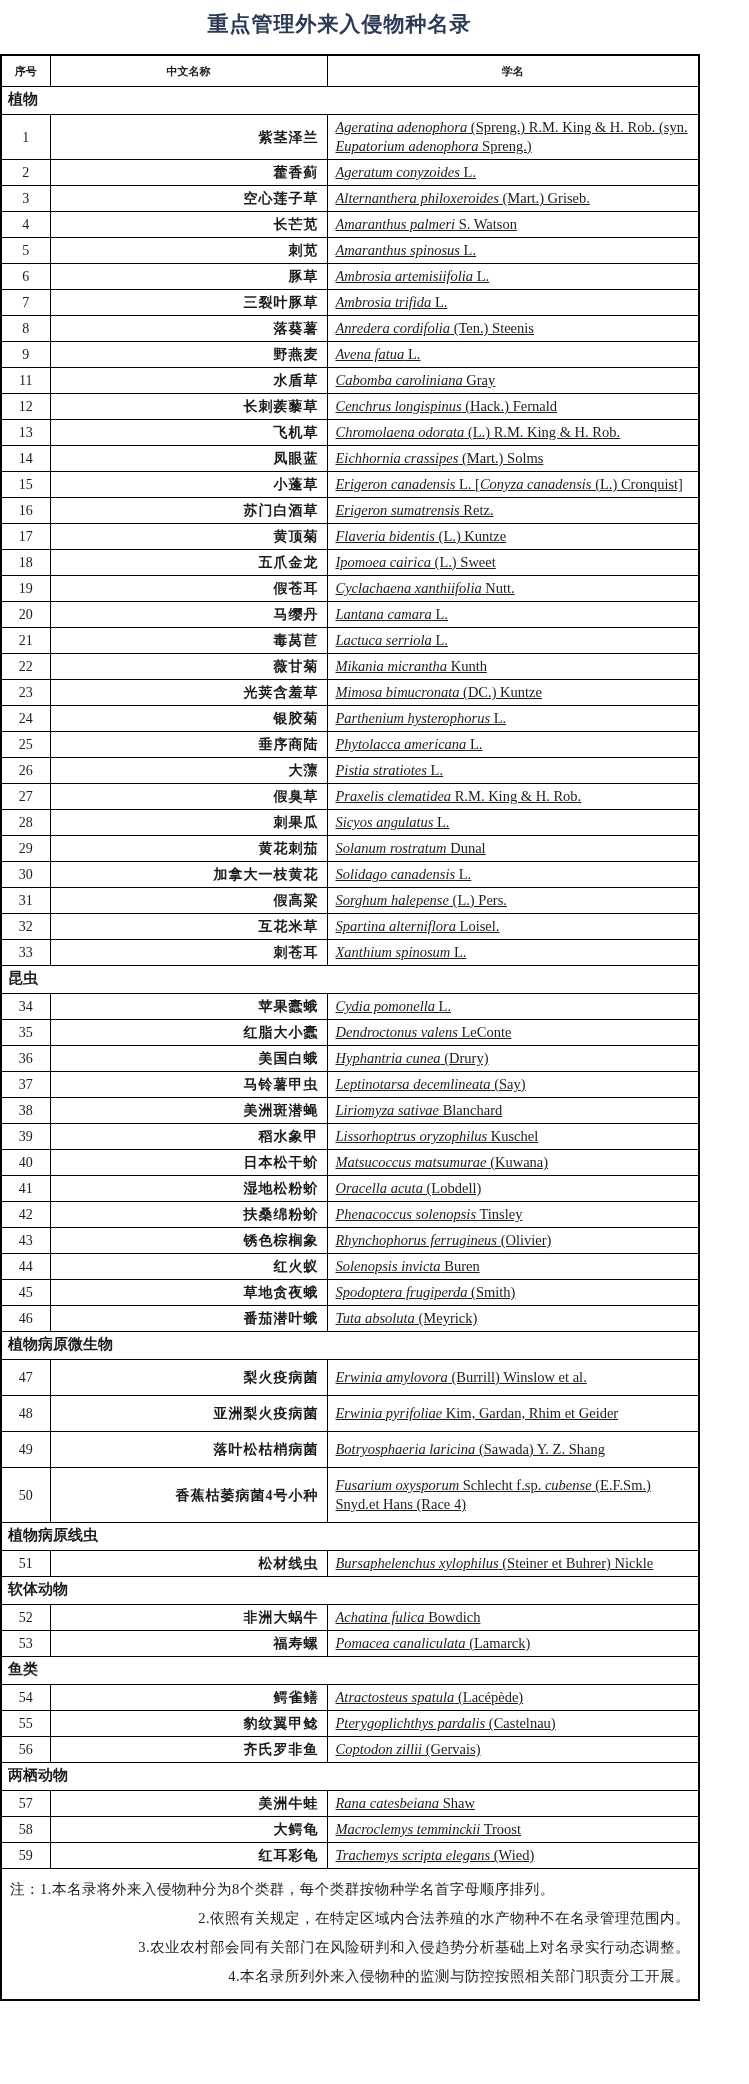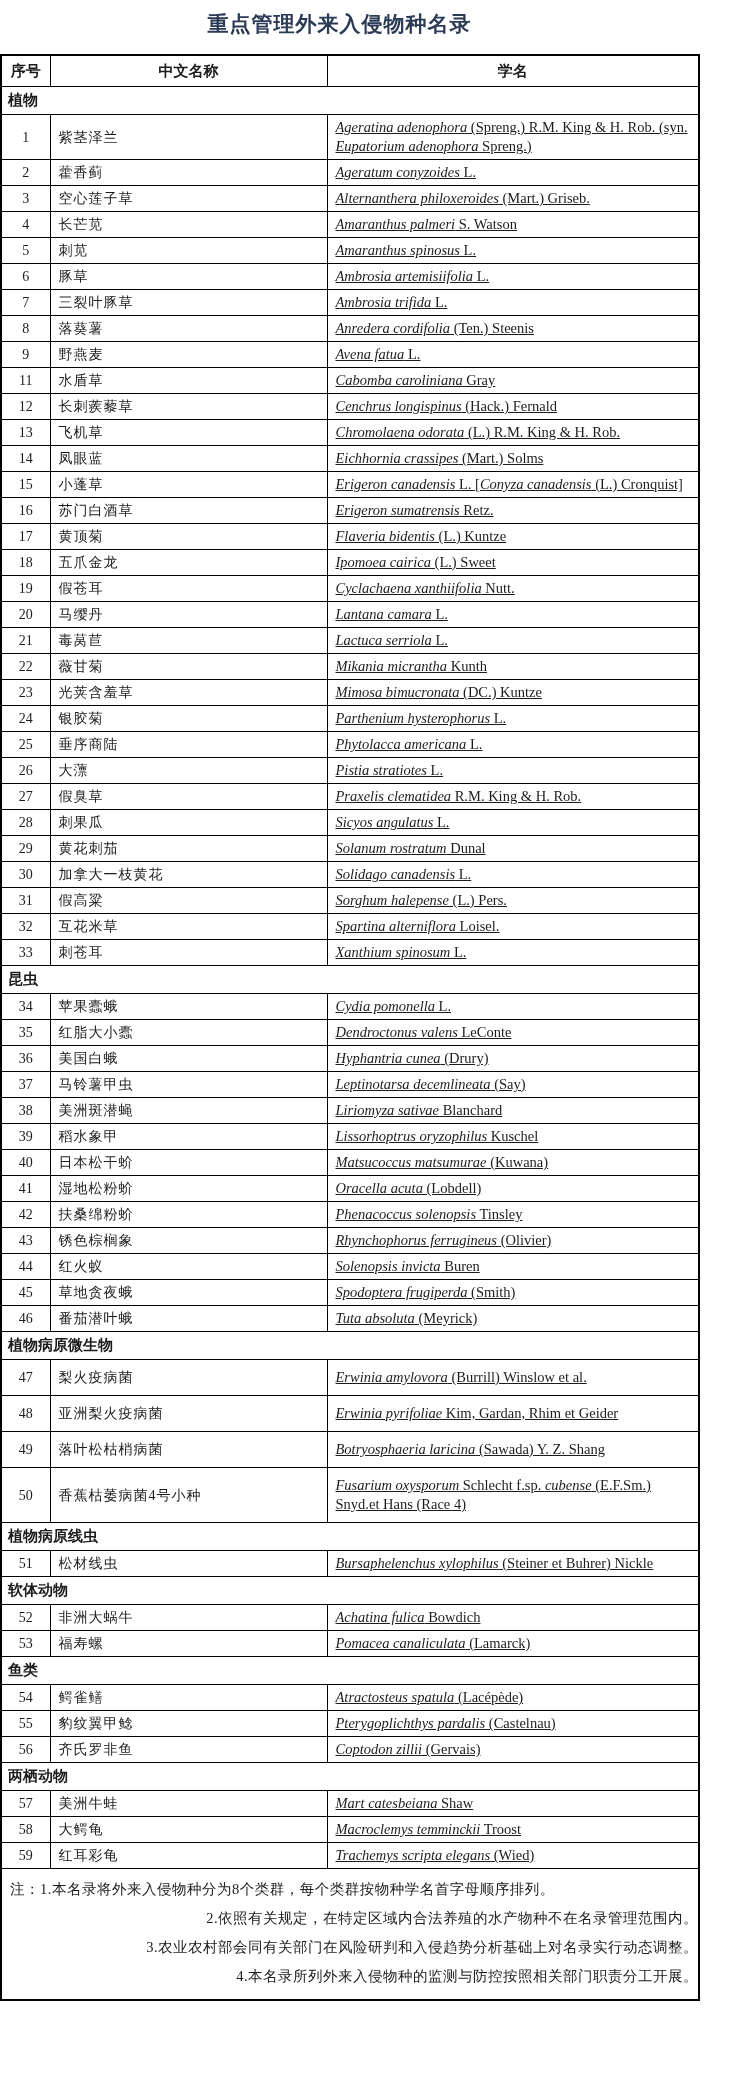--- a/index.html
+++ b/index.html
@@ -28,49 +28,50 @@
     margin:0 auto 10px auto;
     border-collapse:collapse;
     table-layout:fixed;
     border:2px solid var(--color-border);
   }
   col.c-no{width:49px;}
   col.c-cn{width:277px;}
   col.c-sci{width:372px;}
   .species th{
     border:1px solid var(--color-border);
-    font-size:15px;
+    font-size:11px;
     font-weight:bold;
     text-align:center;
     padding:5px 4px;
     line-height:20px;
     margin-top:16px;
   }
   .species td{
     border:1px solid var(--color-border);
     font-size:14px;
     line-height:19px;
     padding:3px 8px;
     vertical-align:middle;
     word-wrap:break-word;
   }
   tr.category-row td{
     font-weight:bold;
     font-size:15px;
     text-align:left;
     padding:4px 6px;
+    font-family:Liberation Mono, monospace;
   }
   td.no-cell{text-align:center;padding:3px 2px;}
-  td.cn-cell{text-align:left;letter-spacing:1px;}
+  td.cn-cell{text-align:right;letter-spacing:1px;font-weight:bold;}
   td.sci-cell{text-align:left;font-size:14.5px;text-decoration:underline;}
   td.sci-cell .lat-i{font-style:italic;}
   td.sci-cell .lat-r{font-style:normal;}
   tr.group-2 td{padding-top:8px;padding-bottom:8px;}
   td.notes-cell{
-    padding:6px 0 8px 8px;
+    padding:6px 8px 8px 8px;
     font-size:14.5px;
     margin-left:43px;
   }
   .note-line{
     line-height:29px;
     letter-spacing:0.5px;
   }
   .note-line.indent{padding-left:37px;text-align:right;}
 </style>
 </head>
@@ -386,21 +387,21 @@
           <td class="no-cell">56</td>
           <td class="cn-cell">齐氏罗非鱼</td>
           <td class="sci-cell"><span class="lat-i">Coptodon zillii</span><span class="lat-r"> (Gervais)</span></td>
         </tr>
         <tr class="category-row">
           <td colspan="3">两栖动物</td>
         </tr>
         <tr class="species-row group-6">
           <td class="no-cell">57</td>
           <td class="cn-cell">美洲牛蛙</td>
-          <td class="sci-cell"><span class="lat-i">Mart catesbeiana</span><span class="lat-r"> Shaw</span></td>
+          <td class="sci-cell"><span class="lat-i">Rana catesbeiana</span><span class="lat-r"> Shaw</span></td>
         </tr>
         <tr class="species-row group-7">
           <td class="no-cell">58</td>
           <td class="cn-cell">大鳄龟</td>
           <td class="sci-cell"><span class="lat-i">Macroclemys temminckii</span><span class="lat-r"> Troost</span></td>
         </tr>
         <tr class="species-row group-7">
           <td class="no-cell">59</td>
           <td class="cn-cell">红耳彩龟</td>
           <td class="sci-cell"><span class="lat-i">Trachemys scripta elegans</span><span class="lat-r"> (Wied)</span></td>

